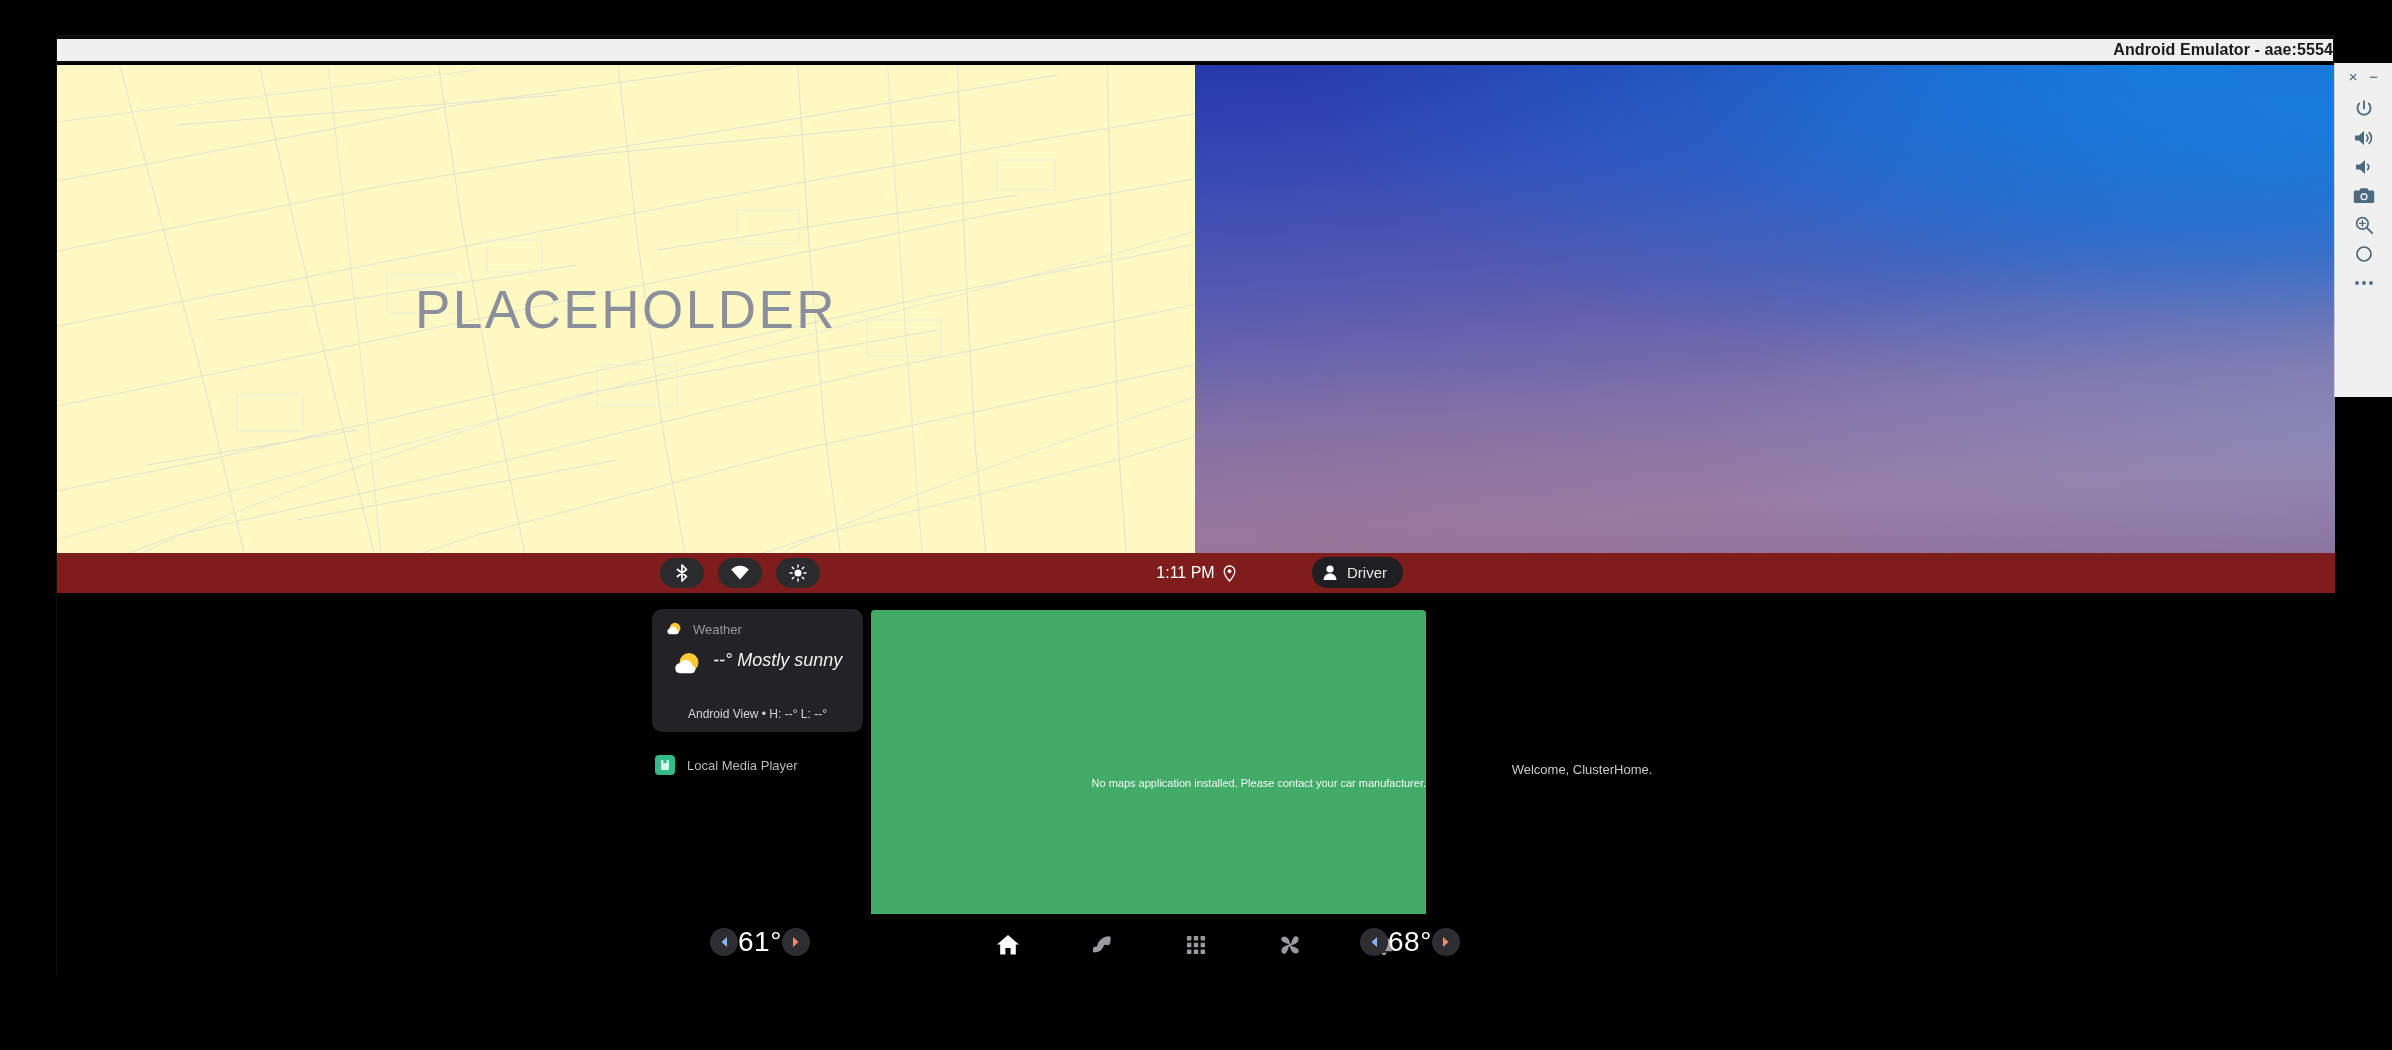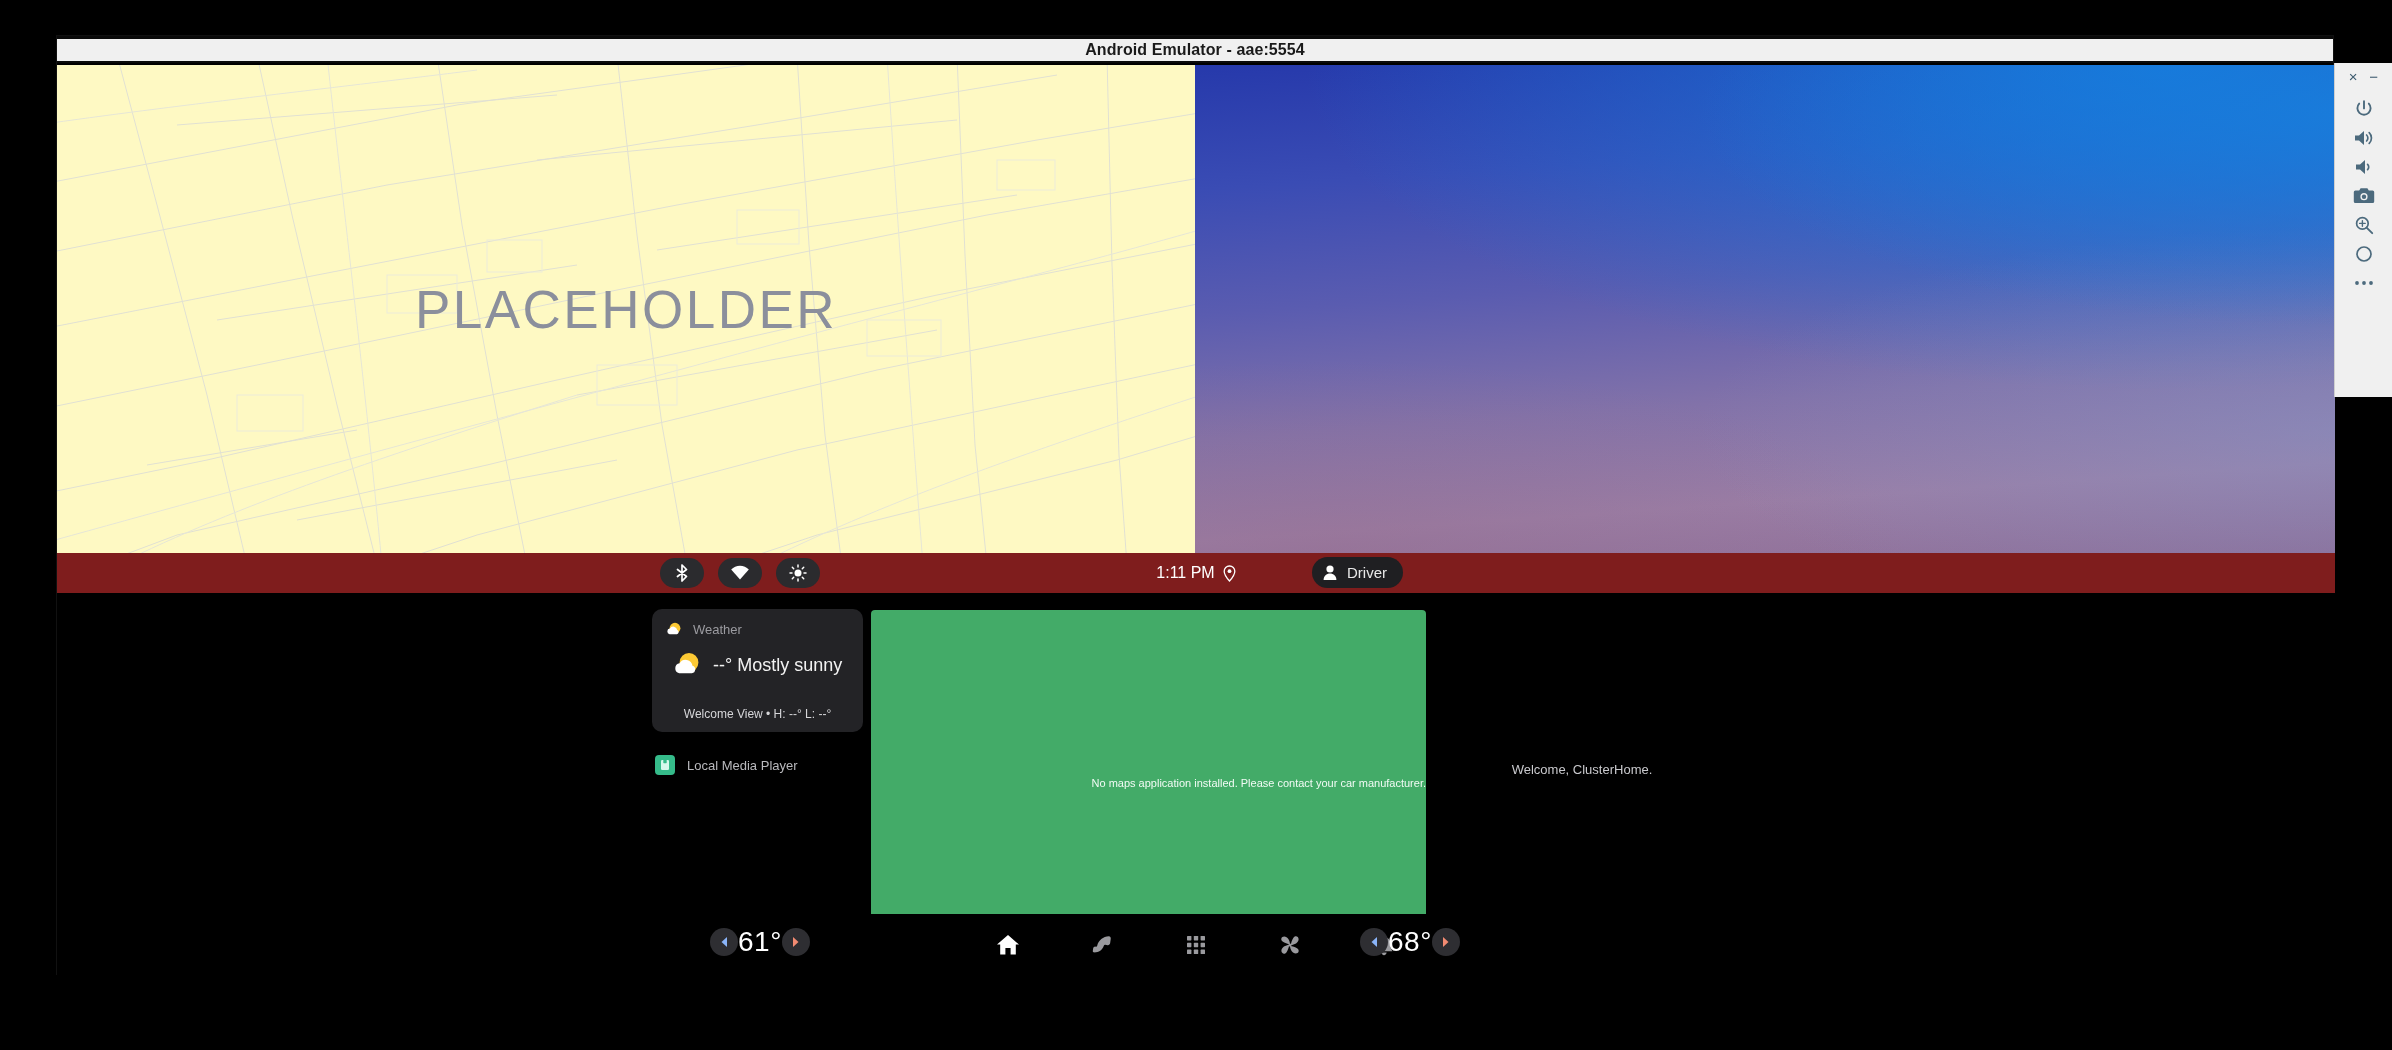--- a/index.html
+++ b/index.html
@@ -18,21 +18,21 @@
     background: #000;
     border: 1px solid #111;
   }
 
   #title-bar {
     position: absolute; left: 0; top: 0;
     width: 100%; height: 27px;
     background: #f0f0f0;
     border-top: 3px solid #0a0a0a;
     border-bottom: 2px solid #0a0a0a;
-    display: flex; align-items: center; justify-content: center;
+    display: flex; align-items: center; justify-content: flex-end;
   }
   #title-bar .title-text {
     font-size: 16px; color: #1a1a1a; font-weight: bold;
     letter-spacing: 0.1px;
   }
 
   
   #device-screen {
     position: absolute;
     left: 0; top: 29px;
@@ -137,22 +137,22 @@
     width: 211px; height: 123px;
     background: #232326;
     border-radius: 10px;
     padding: 12px 14px 0 14px;
   }
   #weather-card .wc-head {
     display: flex; align-items: center; gap: 10px;
   }
   #weather-card .wc-head .wc-title { font-size: 13px; color: #9b9ba0; }
   #weather-card .wc-body {
-    display: flex; align-items: center; gap: 10px;
-    margin-top: 12px; padding-left: 7px;
+    display: flex; gap: 10px;
+    margin-top: 12px; padding-left: 7px; font-style: italic;
   }
   #weather-card .wc-temp { font-size: 18px; color: #f2f2f2; }
   #weather-card .wc-foot {
     position: absolute; left: 0; bottom: 11px;
     width: 100%; text-align: center;
     font-size: 12px; color: #d6d6d9;
   }
 
   
   #media-row {
@@ -360,21 +360,21 @@
           </svg>
           <span class="wc-title">Weather</span>
         </div>
         <div class="wc-body">
           <svg class="ico" width="30" height="30" viewBox="0 0 30 30">
             <circle cx="16" cy="12.5" r="9.4" fill="#fcc934"></circle>
             <path d="M6.2 23.2 a5.1 5.1 0 0 1 0.4 -10 a7 7 0 0 1 12.9 2.6 a3.8 3.8 0 0 1 -0.6 7.4 Z" fill="#ffffff"></path>
           </svg>
           <span class="wc-temp">--° Mostly sunny</span>
         </div>
-        <div class="wc-foot">Welcome View • H: --° L: --°</div>
+        <div class="wc-foot">Android View • H: --° L: --°</div>
       </div>
 
       <div id="media-row">
         <span class="media-icon">
           <svg class="ico" width="12" height="12" viewBox="0 0 12 12">
             <rect x="2" y="1" width="8" height="10" rx="1.2" fill="#e8fff6" opacity="0.9"></rect>
             <rect x="4.3" y="1" width="3.4" height="3.2" rx="0.6" fill="#35bb8a"></rect>
           </svg>
         </span>
         <span class="media-label">Local Media Player</span>

